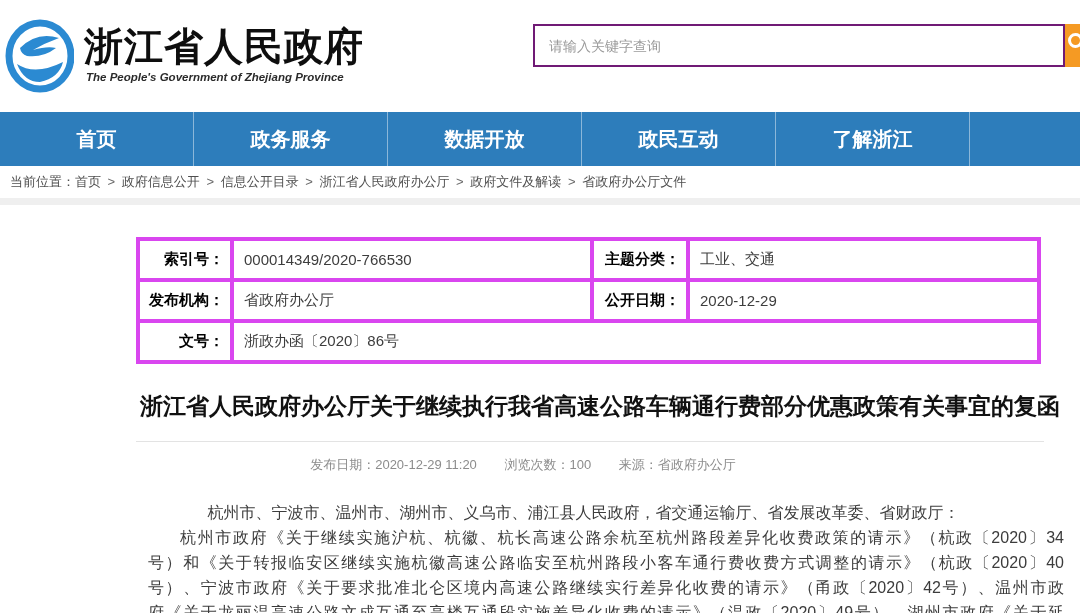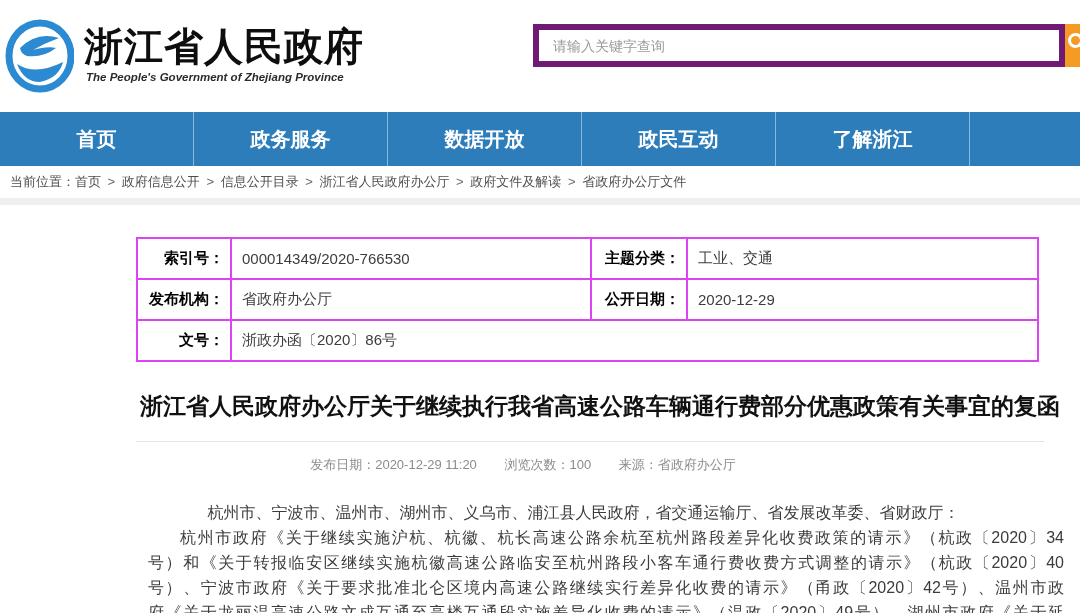--- a/index.html
+++ b/index.html
@@ -8,21 +8,21 @@
   .page { position:relative; width:1080px; height:613px; background:#fff; overflow:hidden; }
 
   
   .site-header { position:absolute; top:0; left:0; width:1080px; height:112px; background:#fff; }
   .logo-icon { position:absolute; left:4px; top:17px; }
   .site-title { position:absolute; left:84px; top:20px; font-family:"DejaVu Serif","Liberation Serif",serif;
                 font-weight:bold; font-size:39px; color:#0e0e0e; letter-spacing:1px; white-space:nowrap; }
   .site-subtitle { position:absolute; left:86px; top:71px; font-size:11.5px; font-weight:bold; color:#2b2b2b; white-space:nowrap;font-style:italic; }
 
   .search-input { position:absolute; left:533px; top:24px; width:532px; height:43px;
-                  border:6px solid #701a75; background:#fff; padding:0 14px; font-size:14px; color:#333; outline:none;
+                  border:2px solid #701a75; background:#fff; padding:0 14px; font-size:14px; color:#333; outline:none;
                   font-family:"Liberation Sans","DejaVu Sans",sans-serif; }
   .search-input::placeholder { color:#9a9a9a; }
   .search-button { position:absolute; left:1065px; top:24px; width:46px; height:43px;
                    background:var(--accent-orange,#f59a23); border:none; cursor:pointer; }
   .mag { position:absolute; left:3px; top:9px; width:15px; height:15px; border:3px solid #fff; border-radius:50%; display:block; }
   .mag::after { content:''; position:absolute; left:12px; top:13px; width:9px; height:3px; background:#fff; transform:rotate(45deg); }
 
   
   .main-nav { position:absolute; top:112px; left:0; width:1080px; height:54px;
               background:var(--nav-blue,#2d7dbb); display:flex; overflow:hidden; }
@@ -32,21 +32,21 @@
   
   .breadcrumb { position:absolute; top:166px; left:0; width:952px; height:32px; line-height:32px;
                 font-size:13px; color:#4f4f4f; padding-left:10px; background:#fff; white-space:nowrap; }
   .crumb { cursor:pointer; }
   .sep { margin:0 3px; color:#6a6a6a; }
   .gray-band { position:absolute; top:198px; left:0; width:1080px; height:7px; background:#efefef; }
 
   
   .meta-table { position:absolute; top:237px; left:136px; width:901px; border-collapse:collapse;
                 table-layout:fixed; font-size:15px; background:#fff; }
-  .meta-table td { border:2px solid #d946ef; height:41px; overflow:hidden; white-space:nowrap; }
+  .meta-table td { border:4px solid #d946ef; height:41px; overflow:hidden; white-space:nowrap; }
   .meta-table .lbl { font-weight:bold; color:#000; text-align:right; padding-right:6px; }
   .meta-table .val { color:#3d3d3d; text-align:left; padding-left:10px; }
 
   
   .doc-title { position:absolute; top:392px; left:20px; width:1040px; text-align:right;
                font-size:23px; line-height:28px; font-weight:bold; color:#111; white-space:nowrap; }
   .title-divider { position:absolute; top:441px; left:136px; width:908px; height:1px; background:#e3e3e3; }
   .article-meta { position:absolute; top:456px; left:0; width:1046px; text-align:center;
                   font-size:13px; color:#8c8c8c; white-space:nowrap; }
   .article-meta .pair { margin:0 12px; }

